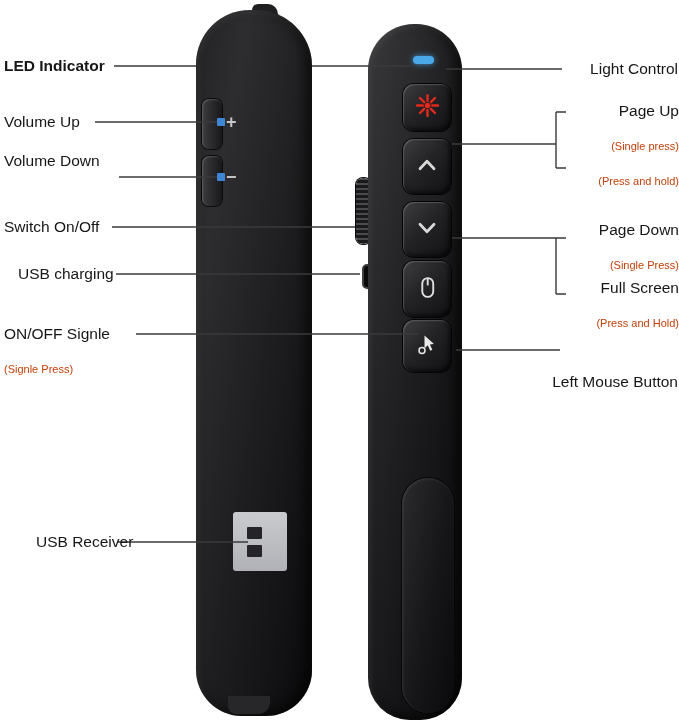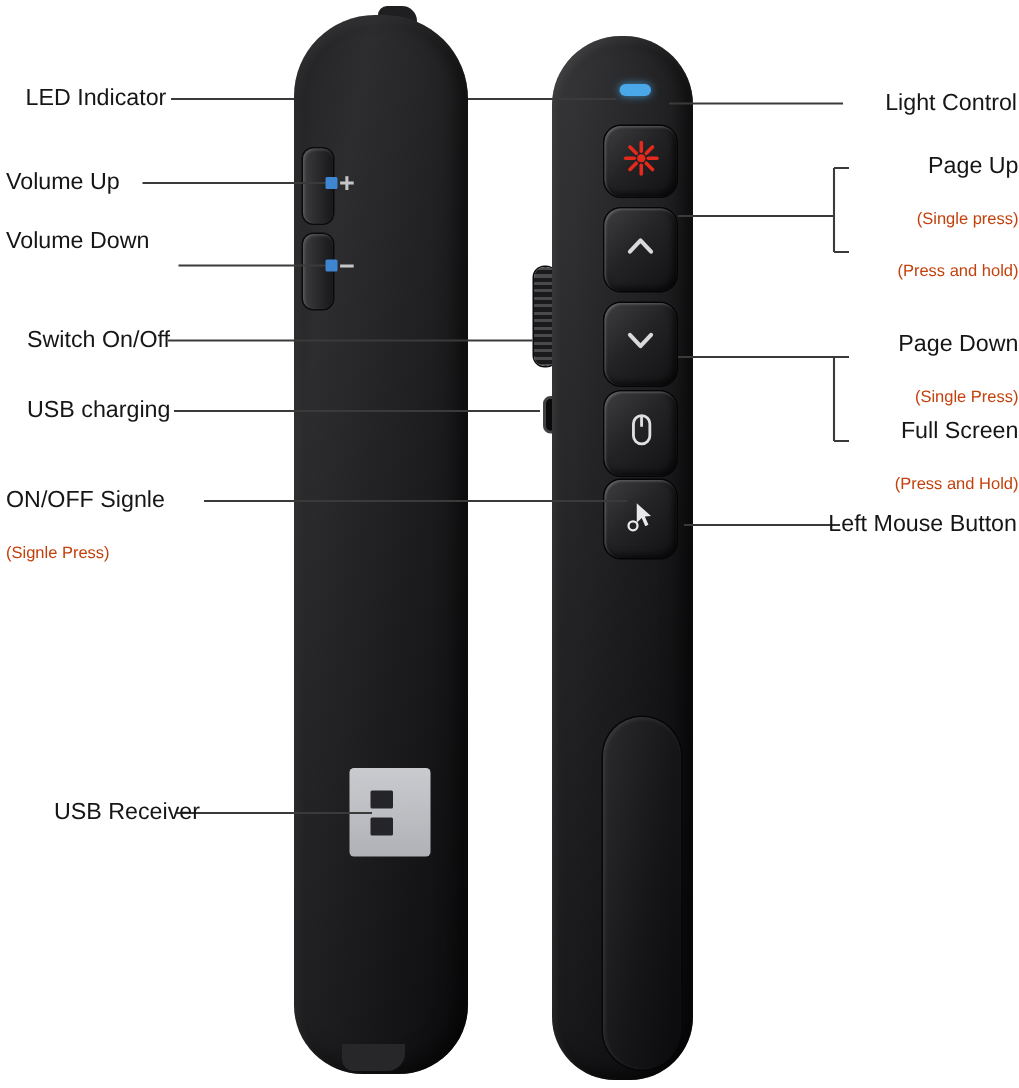--- a/index.html
+++ b/index.html
@@ -8,21 +8,21 @@
     position:relative; width:679px; height:725px; background:#ffffff;
     font-family:"Liberation Sans", sans-serif; overflow:hidden;
   }
   
   .lbl {
     position:absolute; font-size:15.5px; line-height:18px; color:#161616;
     white-space:nowrap; z-index:5;
   }
   .sub { font-size:11px; line-height:14px; margin-top:19px; color:#c2410c; }
   .rgroup { text-align:right; }
-  .ralign { text-align:right; }
+  .ralign { text-align:right;margin-top:32px; }
   
   .connectors { position:absolute; left:0; top:0; z-index:4; pointer-events:none; }
   
   .marker { position:absolute; width:8px; height:8px; background:#3f86d2; z-index:5; border-radius:1px; }
   
   .device-left {
     position:absolute; left:196px; top:10px; width:116px; height:706px; z-index:2;
     background:linear-gradient(100deg,#232325 0%,#2d2d2f 22%,#1e1e20 55%,#111113 85%,#0a0a0c 100%);
     border-radius:54px 56px 46px 46px;
     box-shadow: inset 2px 3px 7px rgba(255,255,255,0.07), inset -6px -4px 14px rgba(0,0,0,0.65);
@@ -179,24 +179,24 @@
       <path d="M446 69 H562"></path>
       <path d="M452 144 H556 M556 112 V168 M556 112 H566 M556 168 H566"></path>
       <path d="M452 238 H566 M556 238 V294 M556 294 H566"></path>
       <path d="M456 350 H560"></path>
     </g>
   </svg>
 
   <div class="marker" style="left:217px; top:118px;"></div>
   <div class="marker" style="left:217px; top:173px;"></div>
 
-  <div class="lbl" style="left:17px; top:57px;">LED Indicator</div>
+  <div class="lbl" style="left:4px; top:57px;font-weight:bold;">LED Indicator</div>
   <div class="lbl" style="left:4px; top:113px;">Volume Up</div>
   <div class="lbl" style="left:4px; top:152px;">Volume Down</div>
-  <div class="lbl" style="left:18px; top:218px;">Switch On/Off</div>
+  <div class="lbl" style="left:4px; top:218px;">Switch On/Off</div>
   <div class="lbl" style="left:4px; top:265px;margin-left:14px;">USB charging</div>
   <div class="lbl" style="left:4px; top:325px;">
     <div>ON/OFF Signle</div>
     <div class="sub">(Signle Press)</div>
   </div>
   <div class="lbl" style="left:4px; top:533px;margin-left:32px;">USB Receiver</div>
 
   <div class="lbl rgroup" style="left:558px; top:60px; width:120px;">Light Control</div>
 
   <div class="lbl rgroup" style="left:573px; top:102px; width:106px;">

